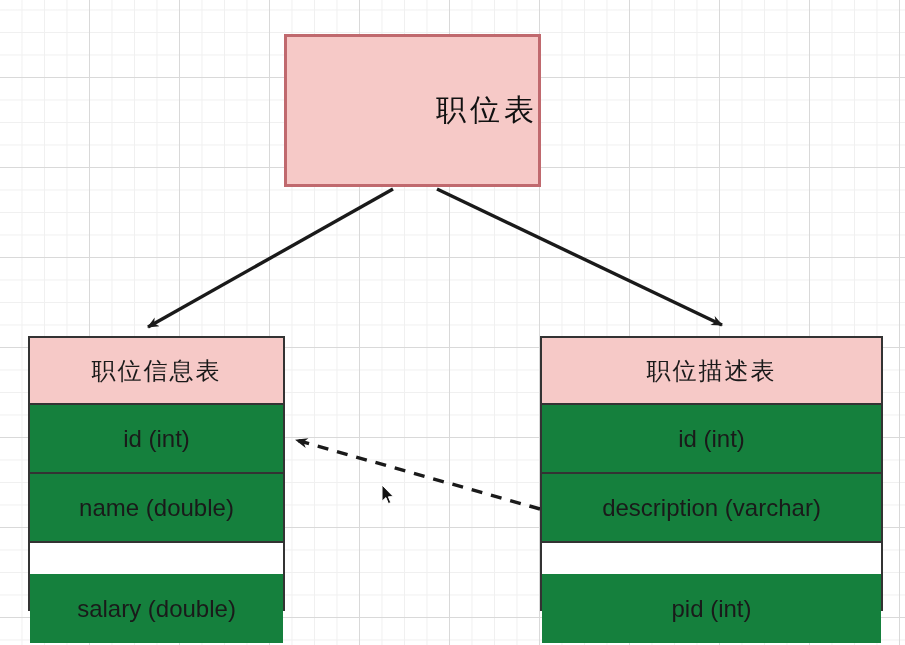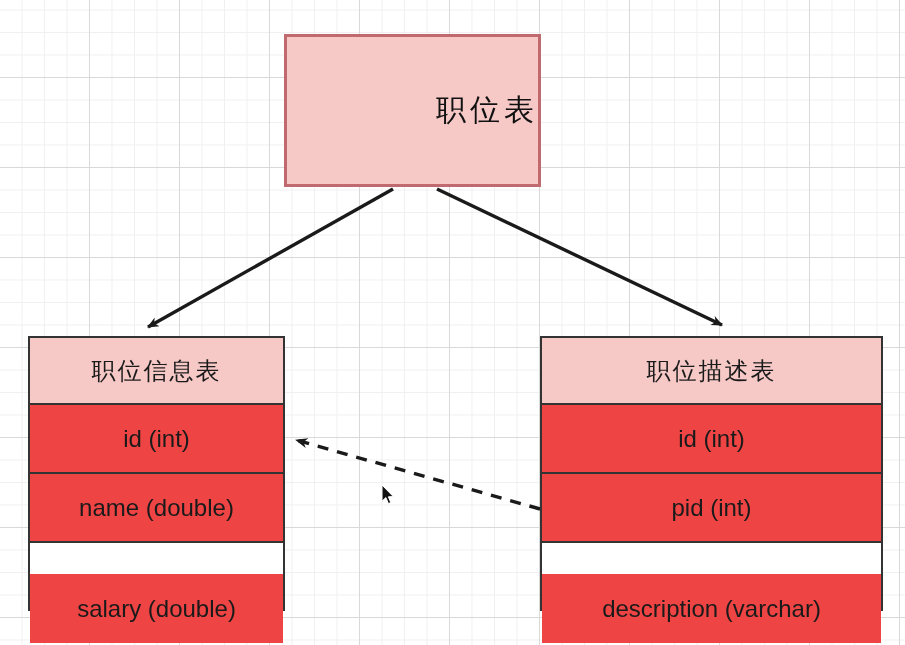--- a/index.html
+++ b/index.html
@@ -48,21 +48,21 @@
   }
   .entity .field {
     box-sizing: border-box;
     height: 69px;
     display: flex;
     align-items: center;
     justify-content: center;
     font-size: 24px;
     color: #1a1a1a;
     border-bottom: 2px solid #333333;
-    background: #ef4444;
+    background: #15803d;
   }
   .entity .field:last-child {
     border-bottom: none;
     margin-top: 31px;
   }
 
   
   #root-box {
     position: absolute;
     box-sizing: border-box;
@@ -141,21 +141,21 @@
   <div id="left-entity" class="entity">
     <div class="title">职位信息表</div>
     <div class="field">id (int)</div>
     <div class="field">name (double)</div>
     <div class="field">salary (double)</div>
   </div>
 
   <div id="right-entity" class="entity">
     <div class="title">职位描述表</div>
     <div class="field">id (int)</div>
+    <div class="field">description (varchar)</div>
     <div class="field">pid (int)</div>
-    <div class="field">description (varchar)</div>
   </div>
 
   <svg id="cursor" viewBox="0 0 14 22">
     <path d="M1 1 L1 17.2 L4.9 13.6 L7.4 19.6 L9.8 18.6 L7.4 12.8 L12.3 12.6 Z" fill="#111111" stroke="#ffffff" stroke-width="1"></path>
   </svg>
 
 </div>
 
 </body></html>

